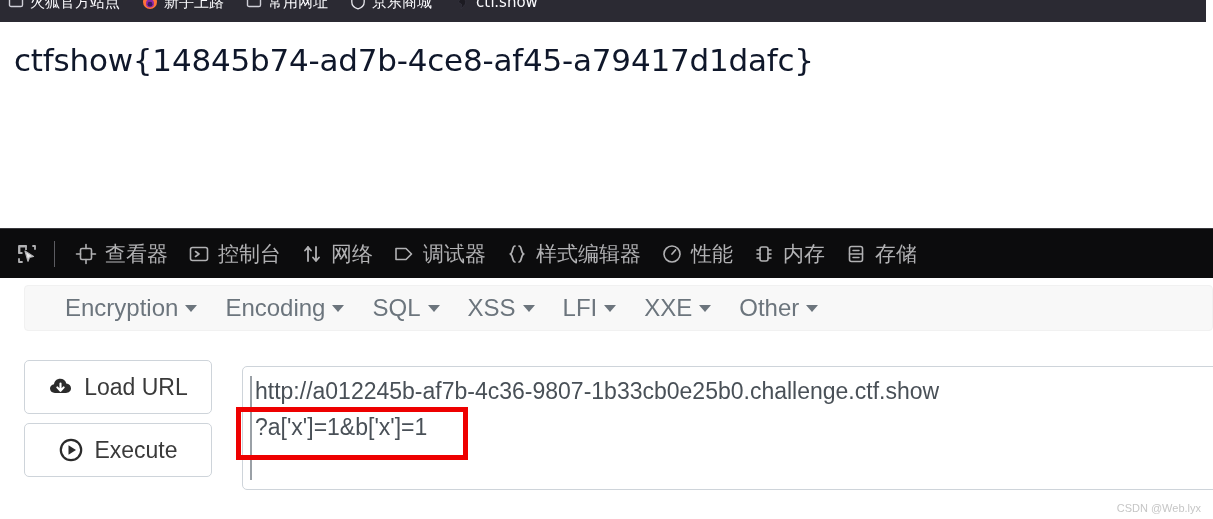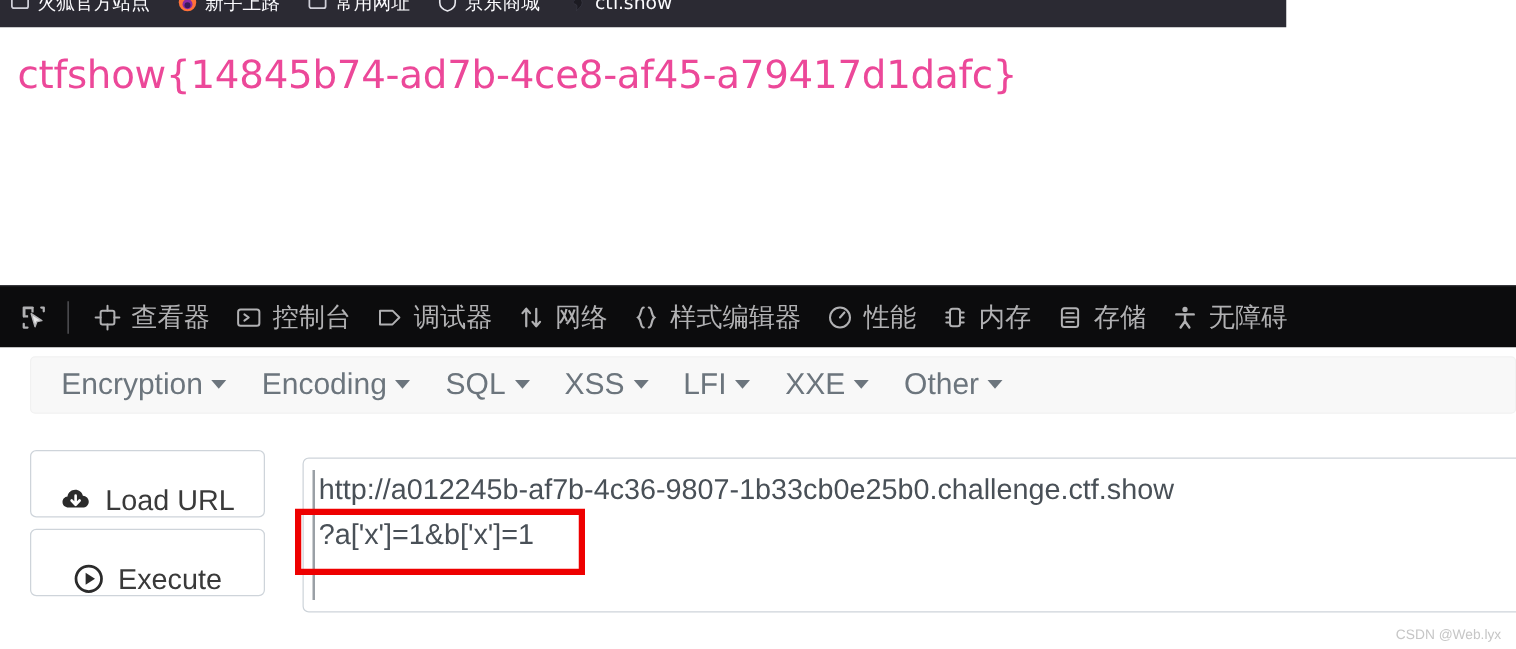--- a/index.html
+++ b/index.html
@@ -20,21 +20,21 @@
     width: 1213px;
     height: 519px;
     overflow: hidden;
   }
 
   
   .bookmarks-bar {
     position: absolute;
     left: 0;
     top: 0;
-    width: 1029px;
+    width: 1206px;
     height: 22px;
     background: #2b2a33;
     display: flex;
     align-items: center;
     padding-left: 8px;
     box-sizing: border-box;
     overflow: hidden;
   }
   .bm-item {
     display: flex;
@@ -66,21 +66,21 @@
     width: 1213px;
     height: 206px;
     background: #ffffff;
   }
   .flag-text {
     position: absolute;
     left: 14px;
     top: 18px;
     font-size: 31px;
     line-height: 40px;
-    color: #ec4899;
+    color: #0f172a;
     font-family: "DejaVu Sans", sans-serif;
     letter-spacing: -0.2px;
     white-space: nowrap;
   }
 
   
   .devtools-bar {
     position: absolute;
     left: 0;
     top: 228px;
@@ -142,21 +142,21 @@
     box-sizing: border-box;
     padding: 7px 0 0 24px;
   }
   .hackbar-menu-inner {
     height: 46px;
     background: #f8f8f8;
     border: 1px solid #f1f1f1;
     border-radius: 4px;
     display: flex;
     align-items: center;
-    padding-left: 10px;
+    padding-left: 26px;
     box-sizing: border-box;
   }
   .hb-menu-item {
     display: flex;
     align-items: baseline;
     gap: 7px;
     padding: 0 14px;
     white-space: nowrap;
   }
   .hb-menu-label {
@@ -191,21 +191,21 @@
     top: 24px;
     width: 188px;
   }
   .hb-btn {
     width: 188px;
     height: 54px;
     background: #ffffff;
     border: 1px solid #ced4da;
     border-radius: 5px;
     display: flex;
-    align-items: flex-end;
+    align-items: center;
     justify-content: center;
     gap: 10px;
     margin-bottom: 9px;
     box-sizing: border-box;
   }
   .hb-btn-label {
     color: #3a3a3a;
     font-size: 23px;
     line-height: 26px;
     font-family: "Liberation Sans", sans-serif;
@@ -358,39 +358,39 @@
           <rect x="2.5" y="4.5" width="17" height="13" rx="2" fill="none" stroke="#b1b1b3" stroke-width="1.6"></rect>
           <path d="M7.5 8.5 L11 11 L7.5 13.5" fill="none" stroke="#b1b1b3" stroke-width="1.6" stroke-linecap="round" stroke-linejoin="round"></path>
         </svg>
       </span>
       <span class="dt-label">控制台</span>
     </div>
 
     <div class="dt-tab">
       <span class="dt-ico">
         <svg viewBox="0 0 22 22" width="22" height="22">
-          <path d="M3 5.5 h10 l5.5 5.5 L13 16.5 H3 Z" fill="none" stroke="#b1b1b3" stroke-width="1.6" stroke-linejoin="round"></path>
-        </svg>
-      </span>
-      <span class="dt-label">调试器</span>
-    </div>
-
-    <div class="dt-tab">
-      <span class="dt-ico">
-        <svg viewBox="0 0 22 22" width="22" height="22">
           <path d="M7 18 V4 M7 4 L4 7.5 M7 4 L10 7.5" fill="none" stroke="#b1b1b3" stroke-width="1.8" stroke-linecap="round" stroke-linejoin="round"></path>
           <path d="M15 4 V18 M15 18 L12 14.5 M15 18 L18 14.5" fill="none" stroke="#b1b1b3" stroke-width="1.8" stroke-linecap="round" stroke-linejoin="round"></path>
         </svg>
       </span>
       <span class="dt-label">网络</span>
     </div>
 
     <div class="dt-tab">
       <span class="dt-ico">
         <svg viewBox="0 0 22 22" width="22" height="22">
+          <path d="M3 5.5 h10 l5.5 5.5 L13 16.5 H3 Z" fill="none" stroke="#b1b1b3" stroke-width="1.6" stroke-linejoin="round"></path>
+        </svg>
+      </span>
+      <span class="dt-label">调试器</span>
+    </div>
+
+    <div class="dt-tab">
+      <span class="dt-ico">
+        <svg viewBox="0 0 22 22" width="22" height="22">
           <path d="M9 3 C6 3 7.5 9 4.5 11 C7.5 13 6 19 9 19" fill="none" stroke="#b1b1b3" stroke-width="1.7" stroke-linecap="round"></path>
           <path d="M13 3 C16 3 14.5 9 17.5 11 C14.5 13 16 19 13 19" fill="none" stroke="#b1b1b3" stroke-width="1.7" stroke-linecap="round"></path>
         </svg>
       </span>
       <span class="dt-label">样式编辑器</span>
     </div>
 
     <div class="dt-tab">
       <span class="dt-ico">
         <svg viewBox="0 0 22 22" width="22" height="22">
@@ -414,29 +414,20 @@
     <div class="dt-tab">
       <span class="dt-ico">
         <svg viewBox="0 0 22 22" width="22" height="22">
           <rect x="4.5" y="3.5" width="13" height="15" rx="2" fill="none" stroke="#b1b1b3" stroke-width="1.6"></rect>
           <path d="M4.5 11 H17.5 M8 7.5 H14 M8 14.5 H14" stroke="#b1b1b3" stroke-width="1.5" stroke-linecap="round"></path>
         </svg>
       </span>
       <span class="dt-label">存储</span>
     </div>
 
-    <div class="dt-tab">
-      <span class="dt-ico">
-        <svg viewBox="0 0 22 22" width="22" height="22">
-          <circle cx="11" cy="4.5" r="2.1" fill="#b1b1b3"></circle>
-          <path d="M4 8.5 H18 M11 8.5 V14 M11 14 L7.5 19 M11 14 L14.5 19" stroke="#b1b1b3" stroke-width="1.9" stroke-linecap="round"></path>
-        </svg>
-      </span>
-      <span class="dt-label">无障碍</span>
-    </div>
 
   </div>
 
   <div class="hackbar-menu">
     <div class="hackbar-menu-inner">
 
       <div class="hb-menu-item">
         <span class="hb-menu-label">Encryption</span>
         <span class="caret"></span>
       </div>

